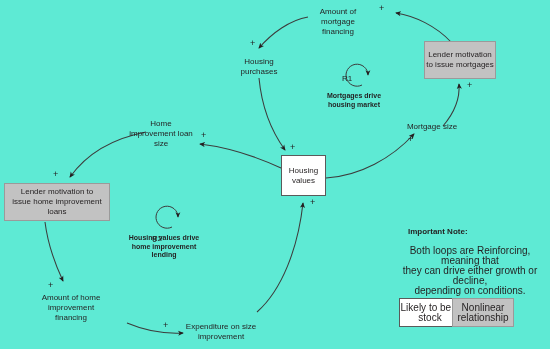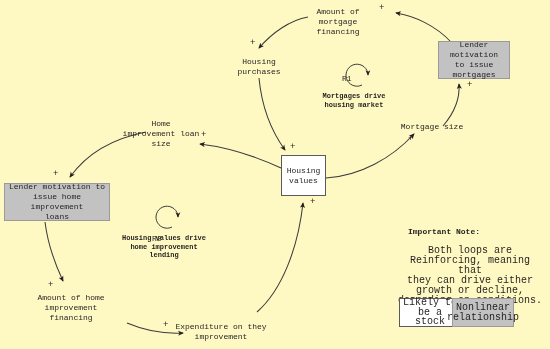--- a/index.html
+++ b/index.html
@@ -4,22 +4,22 @@
 <style>
   html, body {
     margin: 0;
     padding: 0;
     background: #ffffff;
   }
   #canvas {
     position: relative;
     width: 550px;
     height: 349px;
-    background: #fef9c3;
-    font-family: Liberation Mono, monospace;
+    background: #5eead4;
+    font-family: Liberation Sans, sans-serif;
     color: #231f20;
     overflow: hidden;
   }
   svg.layer {
     position: absolute;
     left: 0;
     top: 0;
     width: 550px;
     height: 349px;
     pointer-events: none;
@@ -148,41 +148,41 @@
     </g>
   </svg>
 
   <div class="node-label" style="left:305px; top:7px; width:66px;">Amount of
 mortgage
 financing</div>
 
   <div class="node-label" style="left:226px; top:57px; width:66px;">Housing
 purchases</div>
 
-  <div class="box-node box-gray" style="left:424px; top:41px; width:72px; height:38px;margin-left:14px;">Lender motivation
+  <div class="box-node box-gray" style="left:424px; top:41px; width:72px; height:38px;">Lender motivation
 to issue mortgages</div>
 
   <div class="node-label" style="left:397px; top:122px; width:70px;">Mortgage size</div>
 
   <div class="box-node box-stock" style="left:281px; top:155px; width:45px; height:41px;">Housing
 values</div>
 
   <div class="node-label" style="left:122px; top:119px; width:78px;">Home
 improvement loan
 size</div>
 
   <div class="box-node box-gray" style="left:4px; top:183px; width:106px; height:38px;">Lender motivation to
 issue home improvement
 loans</div>
 
   <div class="node-label" style="left:31px; top:293px; width:80px;">Amount of home
 improvement
 financing</div>
 
-  <div class="node-label" style="left:175px; top:322px; width:92px;">Expenditure on they
+  <div class="node-label" style="left:175px; top:322px; width:92px;">Expenditure on size
 improvement</div>
 
   <div class="sign" style="left:379px; top:4px;">+</div>
 
   <div class="sign" style="left:250px; top:39px;">+</div>
 
   <div class="sign" style="left:467px; top:81px;">+</div>
 
   <div class="sign" style="left:408px; top:135px;">+</div>
 

